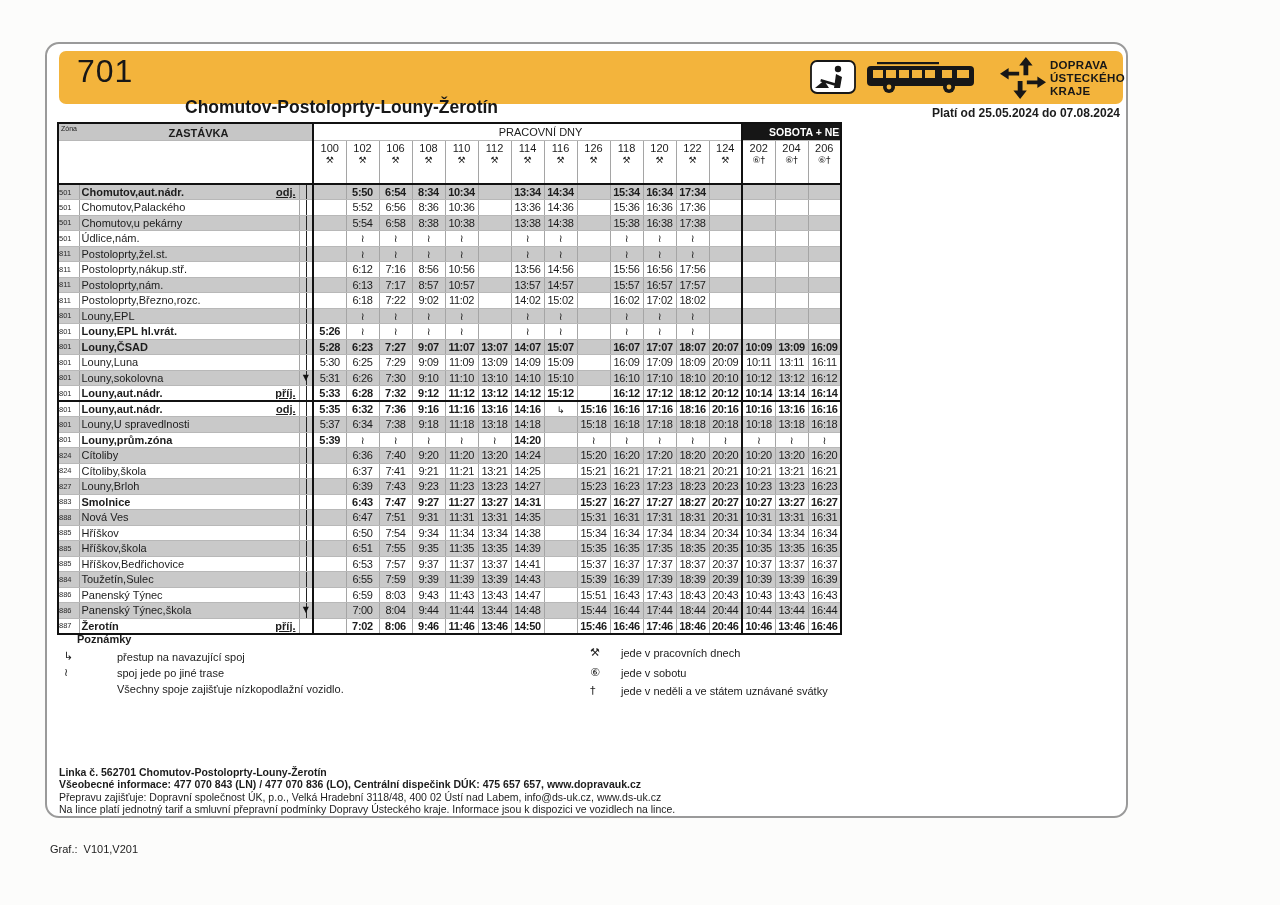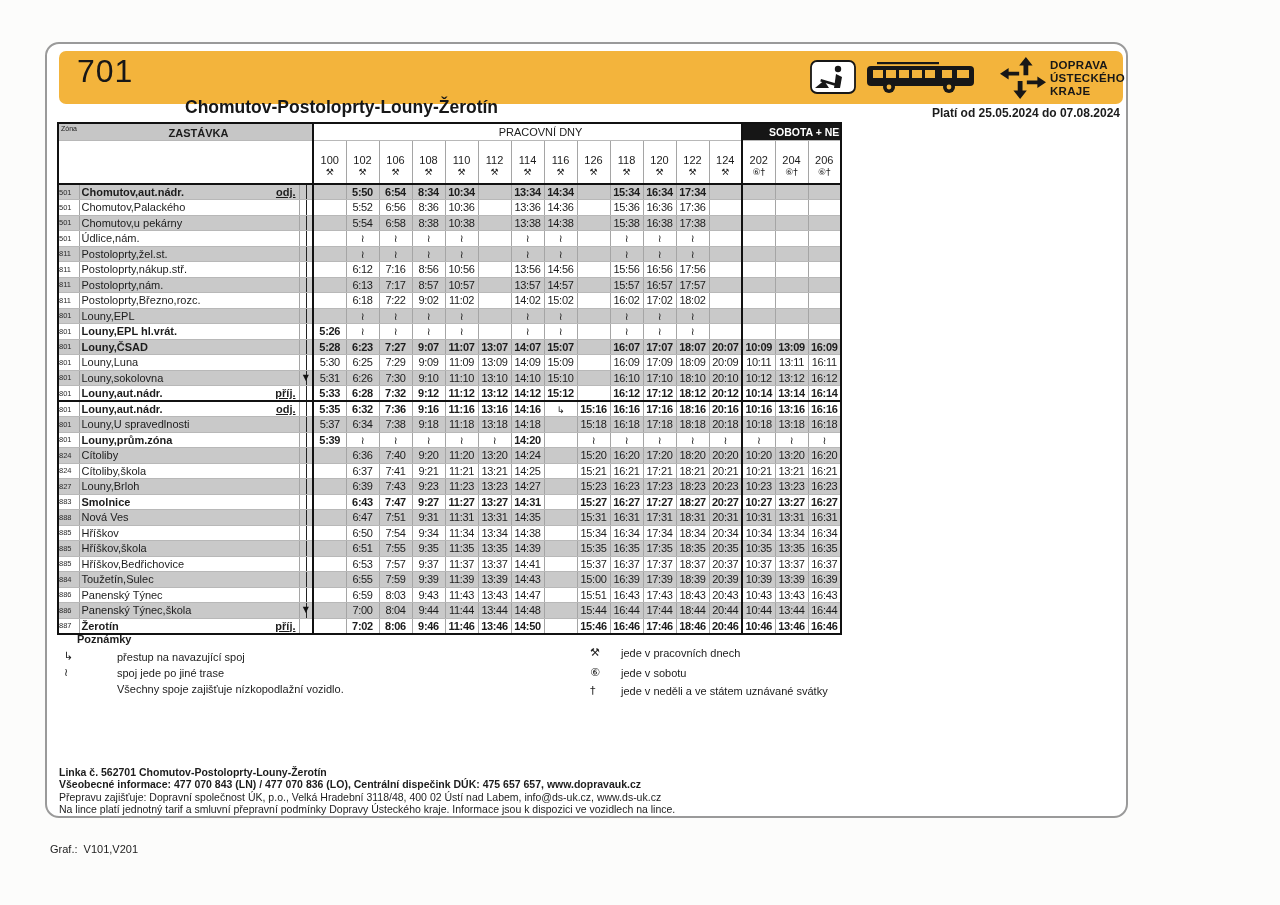--- a/index.html
+++ b/index.html
@@ -25,21 +25,21 @@
 
   tr.hdrA th { height:17px;padding-left:26px; }
   .zona-hdr { background:#c6c6c6; position:relative; }
   .zona-lbl { position:absolute; left:2px; top:1px; font-size:7px; font-weight:normal; }
   .zast-lbl { display:block; text-align:center; font-size:11px; font-weight:bold; padding-top:2px; }
   .workdays { background:#fff; font-size:11px; font-weight:normal; text-align:center; border-left:2px solid #111 !important; }
   .weekend  { background:#161616; color:#fff; font-size:10.5px; font-weight:bold; text-align:center; border-left:2px solid #111 !important; }
 
   tr.hdrB th { height:44px; vertical-align:top; background:#fff; font-weight:normal; }
   tr.hdrB th { border-bottom:2px solid #111; }
-  .svc-num { font-size:11px; text-align:center; padding-top:13px; }
+  .svc-num { font-size:11px; text-align:center; padding-top:1px; }
   .svc-sym { font-size:9px; text-align:center; font-family:"DejaVu Sans", sans-serif; margin-top:1px; }
 
   td.zone { font-size:7.5px; color:#2a2a2a; padding-left:2px;margin-top:33px; }
   td.name { font-size:11px; }
   td.name .cellflex { display:flex; justify-content:space-between; align-items:center; padding:0 3px 0 2px; }
   td.name .note { font-weight:bold;text-decoration:underline; }
   td.arrow { position:relative; }
   .vline { position:absolute; left:50%; top:-1px; bottom:-1px; width:1px; background:#222; }
   .ahead { position:absolute; left:50%; top:50%; transform:translate(-50%,-50%); font-size:8px; line-height:8px; color:#111; font-family:"DejaVu Sans", sans-serif; }
   td.time { font-size:11px; text-align:center; letter-spacing:-0.3px; }
@@ -935,21 +935,21 @@
               <div class="vline"></div>
             </td>
             <td class="time first-time"></td>
             <td class="time">6:55</td>
             <td class="time">7:59</td>
             <td class="time">9:39</td>
             <td class="time">11:39</td>
             <td class="time">13:39</td>
             <td class="time">14:43</td>
             <td class="time"></td>
-            <td class="time">15:00</td>
+            <td class="time">15:39</td>
             <td class="time">16:39</td>
             <td class="time">17:39</td>
             <td class="time">18:39</td>
             <td class="time">20:39</td>
             <td class="time wk-start">10:39</td>
             <td class="time">13:39</td>
             <td class="time">16:39</td>
           </tr>
           <tr>
             <td class="zone">886</td>

